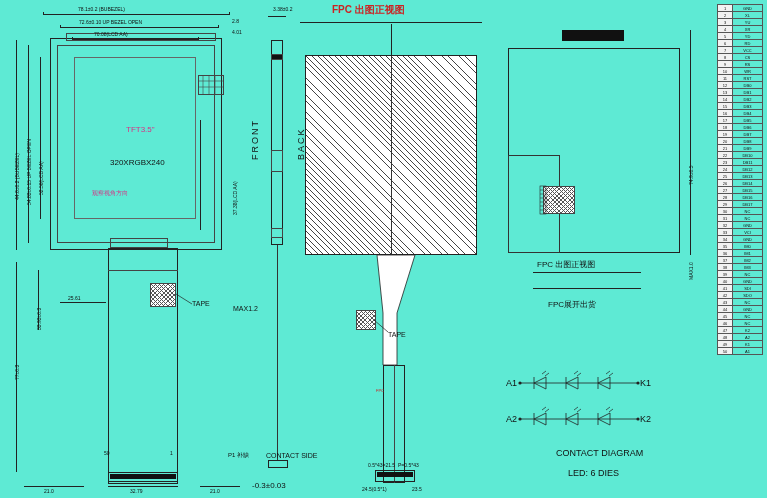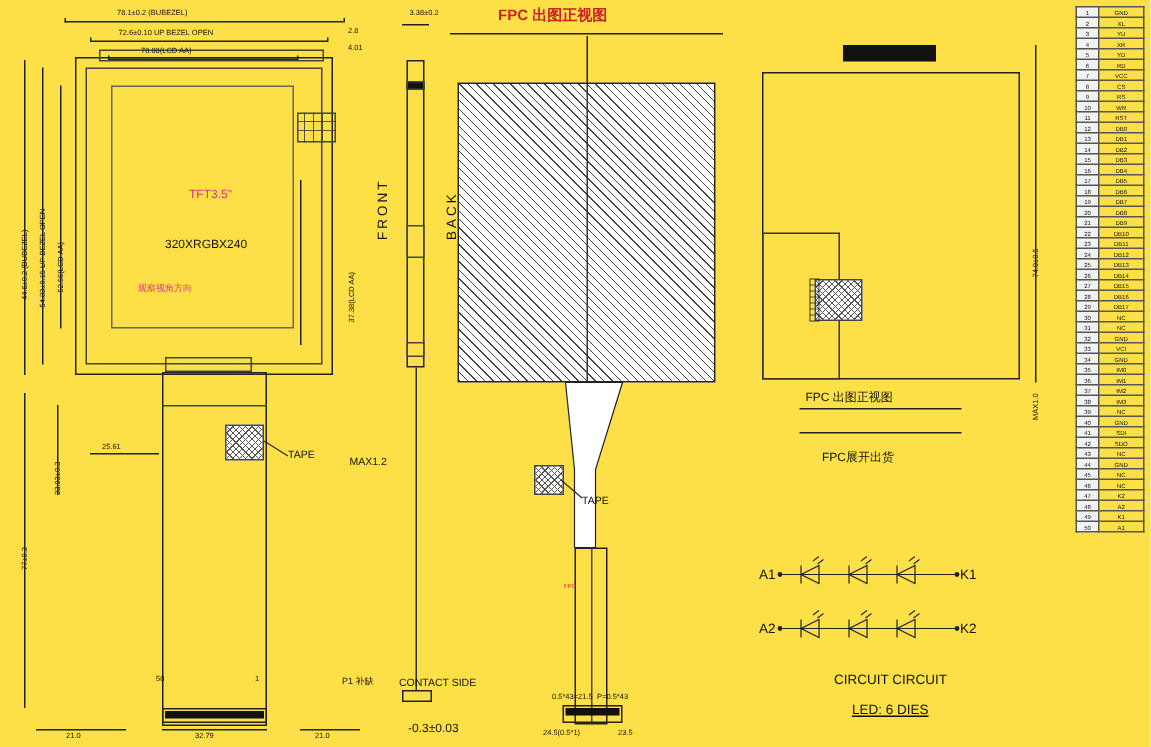--- a/index.html
+++ b/index.html
@@ -1,18 +1,18 @@
 <!DOCTYPE html>
 <html><head>
 <meta charset="utf-8">
 <style>
   html,body{margin:0;padding:0;background:#ffffff;}
   body{width:767px;height:498px;position:relative;overflow:hidden;
        font-family:"Liberation Sans", sans-serif;color:#111;}
-  .sheet{position:absolute;inset:0;background:#fde047;}
+  .sheet{position:absolute;inset:0;background:#5eead4;}
   .ln{position:absolute;background:#222;}
   .hline{height:1px;}
   .vline{width:1px;}
   .box{position:absolute;border:1px solid #222;box-sizing:border-box;}
   .box2{position:absolute;border:1px solid #444;box-sizing:border-box;}
   .lbl{position:absolute;font-size:5px;line-height:6px;color:#111;white-space:nowrap;}
   .lbl6{position:absolute;font-size:6px;line-height:7px;color:#111;white-space:nowrap;}
   .lbl7{position:absolute;font-size:7px;line-height:8px;color:#111;white-space:nowrap;}
   .lbl8{position:absolute;font-size:8px;line-height:9px;color:#111;white-space:nowrap;}
   .lbl9{position:absolute;font-size:9px;line-height:10px;color:#111;white-space:nowrap;}
@@ -139,21 +139,21 @@
   <div class="dimline" style="left:268px;top:16px;width:18px;"></div>
   <div class="box" style="left:271px;top:40px;width:12px;height:205px;"></div>
   <div class="box2" style="left:271px;top:54px;width:12px;height:6px;background:#111;"></div>
   <div class="box2" style="left:271px;top:150px;width:12px;height:22px;"></div>
   <div class="box2" style="left:271px;top:228px;width:12px;height:10px;"></div>
   <div class="ln vline" style="left:277px;top:245px;height:215px;background:#333;"></div>
   <div class="box" style="left:268px;top:460px;width:20px;height:8px;"></div>
   <div class="lbl7" style="left:233px;top:305px;">MAX1.2</div>
   <div class="lbl6" style="left:228px;top:452px;">P1 补缺</div>
   <div class="lbl7" style="left:266px;top:452px;">CONTACT SIDE</div>
-  <div class="lbl8" style="left:272px;top:481px;">-0.3±0.03</div>
+  <div class="lbl8" style="left:252px;top:481px;">-0.3±0.03</div>
 
   <div class="lbl9 rot90" style="left:296px;top:160px;letter-spacing:2px;">BACK</div>
 
   <div class="box hatch" style="left:305px;top:55px;width:172px;height:200px;"></div>
   <div class="ln vline" style="left:391px;top:55px;height:200px;background:#333;"></div>
   <div class="dimlinev" style="left:391px;top:24px;height:32px;"></div>
   <div class="dimline" style="left:300px;top:22px;width:182px;"></div>
 
   <svg style="left:305px;top:255px;width:180px;height:115px;">
     <path d="M 72 0 L 110 0 L 92 58 L 92 110 L 78 110 L 78 58 Z" fill="#ffffff" stroke="#222" stroke-width="0.8"></path>
@@ -233,22 +233,22 @@
         <line x1="25" y1="4" x2="29" y2="1"></line>
       <line x1="54" y1="2" x2="58" y2="-1"></line>
         <line x1="57" y1="4" x2="61" y2="1"></line>
       <line x1="86" y1="2" x2="90" y2="-1"></line>
         <line x1="89" y1="4" x2="93" y2="1"></line>
     </g>
     <circle cx="0" cy="11" r="1.6" fill="#222"></circle>
     <circle cx="118" cy="11" r="1.6" fill="#222"></circle>
   </svg>
 
-  <div class="lbl9" style="left:556px;top:448px;">CIRCUIT CIRCUIT</div>
-  <div class="lbl9" style="left:568px;top:468px;text-decoration:underline;">LED: 6 DIES</div>
+  <div class="lbl9" style="left:556px;top:448px;">CONTACT DIAGRAM</div>
+  <div class="lbl9" style="left:568px;top:468px;">LED: 6 DIES</div>
 
   <table class="pintable">
     <tbody>
         <tr>
           <td class="num">1</td>
           <td class="sym">GND</td>
         </tr>
         <tr>
           <td class="num">2</td>
           <td class="sym">XL</td>

